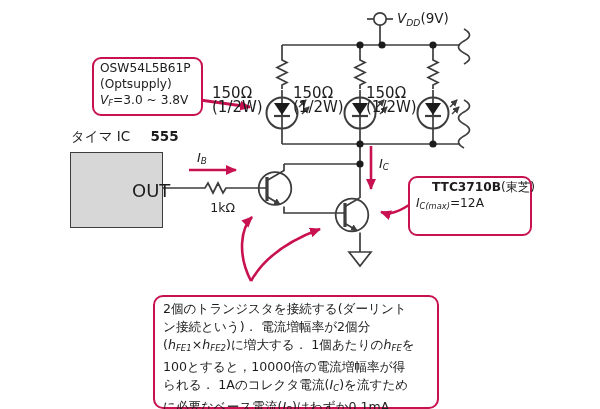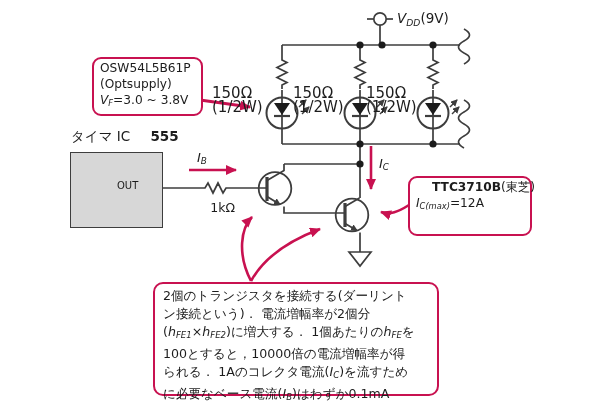--- a/index.html
+++ b/index.html
@@ -123,21 +123,21 @@
     <line x1="371" y1="146" x2="371" y2="189" stroke="#c81150" stroke-width="2.6" marker-end="url(#mA)"></line>
 
     <line x1="200" y1="100" x2="250" y2="107" stroke="#c81150" stroke-width="2.8" marker-end="url(#mA)"></line>
     <path d="M409,205 C398,212 390,215 381,212" stroke="#c81150" stroke-width="2.6" fill="none" marker-end="url(#mA)"></path>
     <path d="M251,281 C237,254 241,228 252,217" stroke="#c81150" stroke-width="2.6" fill="none" marker-end="url(#mA)"></path>
     <path d="M251,281 C266,254 296,238 320,229" stroke="#c81150" stroke-width="2.6" fill="none" marker-end="url(#mA)"></path>
   </svg>
 
   <div class="timer-box"></div>
   <div class="lbl" style="left:71px;top:128px;font-size:13.5px;"><span class="sg-n">タイマ IC </span><span class="sg-b">555</span></div>
-  <div class="lbl" style="left:117px;top:180px;width:31px;text-align:left;font-size:10px;">OUT</div>
+  <div class="lbl" style="left:132px;top:180px;width:31px;text-align:left;font-size:18px;">OUT</div>
 
   <div class="lbl" style="left:397px;top:10px;font-size:13.5px;"><span class="sg-i">V</span><span class="sg-sub">DD</span><span class="sg-n">(9V)</span></div>
 
   <div class="lbl res-lbl" style="left:212px;top:50px;">
     <div>150Ω</div>
     <div>(1/2W)</div>
   </div>
   <div class="lbl res-lbl" style="left:293px;top:50px;">
     <div>150Ω</div>
     <div>(1/2W)</div>
@@ -155,21 +155,21 @@
     <div class="cl-line">OSW54L5B61P</div>
     <div class="cl-line">(Optsupply)</div>
     <div class="cl-line"><span class="sg-i">V</span><span class="sg-sub">F</span><span class="sg-n">=3.0 ~ 3.8V</span></div>
   </div>
 
   <div class="callout" style="left:408px;top:176px;width:108px;height:52px;">
     <div class="cl-line"><span class="sg-b">TTC3710B</span><span class="sg-n">(東芝)</span></div>
     <div class="cl-line"><span class="sg-i">I</span><span class="sg-sub">C(max)</span><span class="sg-n">=12A</span></div>
   </div>
 
-  <div class="note-box" style="left:153px;top:282px;width:266px;height:104px;">
+  <div class="note-box" style="left:153px;top:295px;width:266px;height:104px;">
     <div class="cl-line"><span class="sg-n">2個のトランジスタを接続する(ダーリント</span></div>
     <div class="cl-line"><span class="sg-n">ン接続という)． 電流増幅率が2個分</span></div>
     <div class="cl-line"><span class="sg-n">(</span><span class="sg-i">h</span><span class="sg-sub">FE1</span><span class="sg-n">×</span><span class="sg-i">h</span><span class="sg-sub">FE2</span><span class="sg-n">)に増大する． 1個あたりの</span><span class="sg-i">h</span><span class="sg-sub">FE</span><span class="sg-n">を</span></div>
     <div class="cl-line"><span class="sg-n">100とすると，10000倍の電流増幅率が得</span></div>
     <div class="cl-line"><span class="sg-n">られる． 1Aのコレクタ電流(</span><span class="sg-i">I</span><span class="sg-sub">C</span><span class="sg-n">)を流すため</span></div>
     <div class="cl-line"><span class="sg-n">に必要なベース電流(</span><span class="sg-i">I</span><span class="sg-sub">B</span><span class="sg-n">)はわずか0.1mA</span></div>
   </div>
 
 </div>
 

